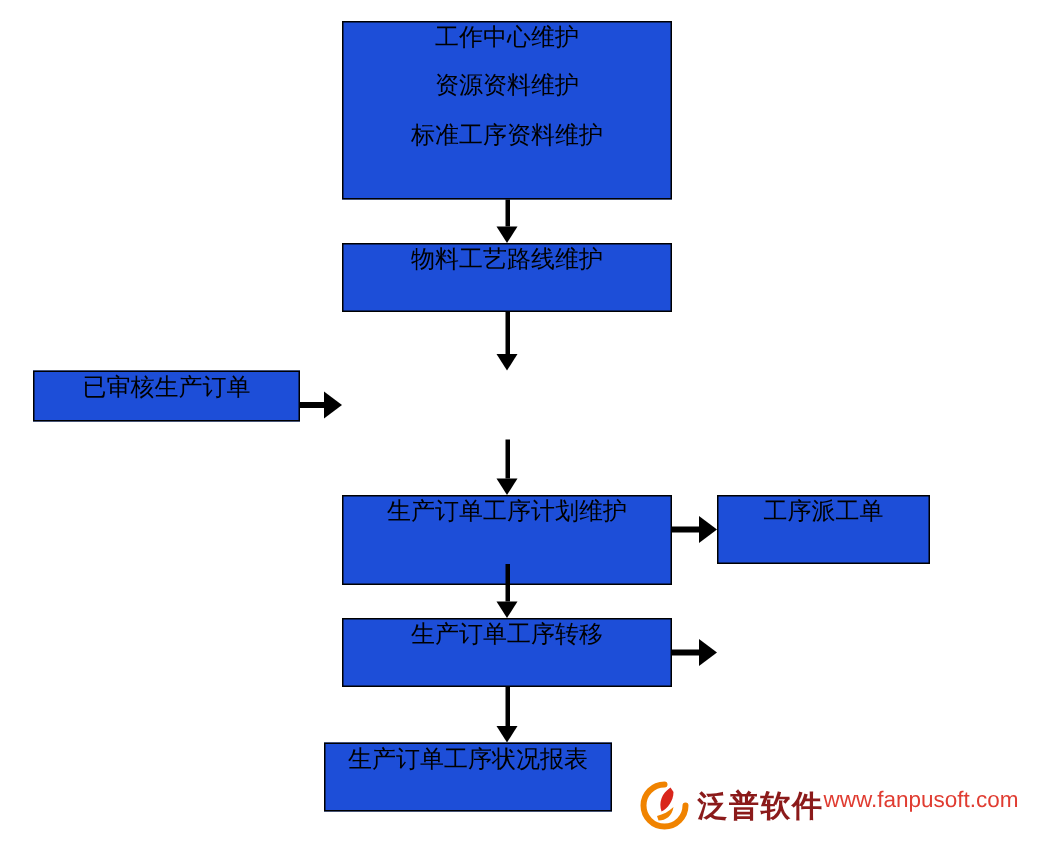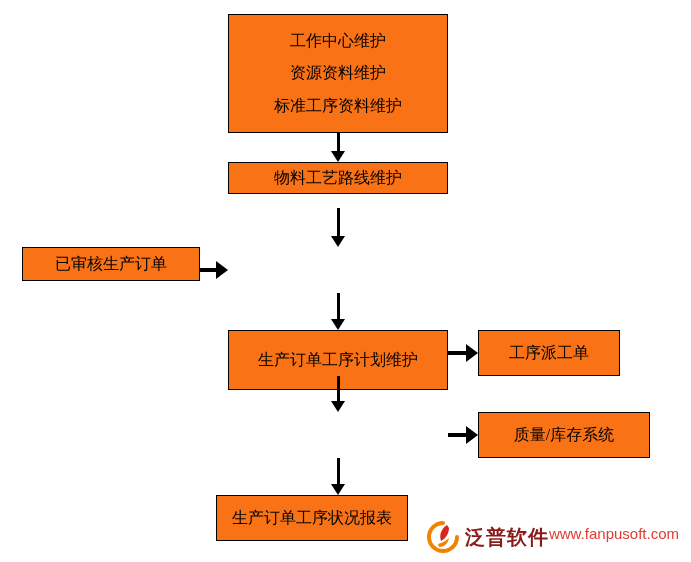--- a/index.html
+++ b/index.html
@@ -10,34 +10,33 @@
     position: relative;
     width: 691px;
     height: 562px;
     background: #ffffff;
     overflow: hidden;
   }
 
   .box {
     position: absolute;
     border: 1px solid #000000;
-    background: #f97316;
+    background: #1d4ed8;
     display: flex;
     flex-direction: column;
     align-items: center;
-    justify-content: center;
     text-align: center;
     font-size: 16px;
     color: #000000;
     line-height: 1.4;
   }
 
   
   .box-top        { left: 228px; top: 14px;  width: 220px; height: 119px; gap: 10px; }
-  .box-routing    { left: 228px; top: 162px; width: 220px; height: 32px; }
+  .box-routing    { left: 228px; top: 162px; width: 220px; height: 46px; }
   .box-generate   { left: 228px; top: 247px; width: 220px; height: 46px; }
   .box-approved   { left: 22px;  top: 247px; width: 178px; height: 34px; }
   .box-maintain   { left: 228px; top: 330px; width: 220px; height: 60px; }
   .box-dispatch   { left: 478px; top: 330px; width: 142px; height: 46px; }
   .box-transfer   { left: 228px; top: 412px; width: 220px; height: 46px; }
   .box-quality    { left: 478px; top: 412px; width: 172px; height: 46px; }
   .box-report     { left: 216px; top: 495px; width: 192px; height: 46px; }
 
   
   .varrow {
@@ -153,29 +152,29 @@
 
   <div class="box box-dispatch">
     <div>工序派工单</div>
   </div>
 
   <div class="varrow va4">
     <div class="shaft"></div>
     <div class="head-down"></div>
   </div>
 
+  <div class="box box-transfer">
+    <div>生产订单工序转移</div>
+  </div>
 
   <div class="harrow ha-quality">
     <div class="shaft"></div>
     <div class="head-right"></div>
   </div>
 
-  <div class="box box-quality">
-    <div>质量/库存系统</div>
-  </div>
 
   <div class="varrow va5">
     <div class="shaft"></div>
     <div class="head-down"></div>
   </div>
 
   <div class="box box-report">
     <div>生产订单工序状况报表</div>
   </div>
 

